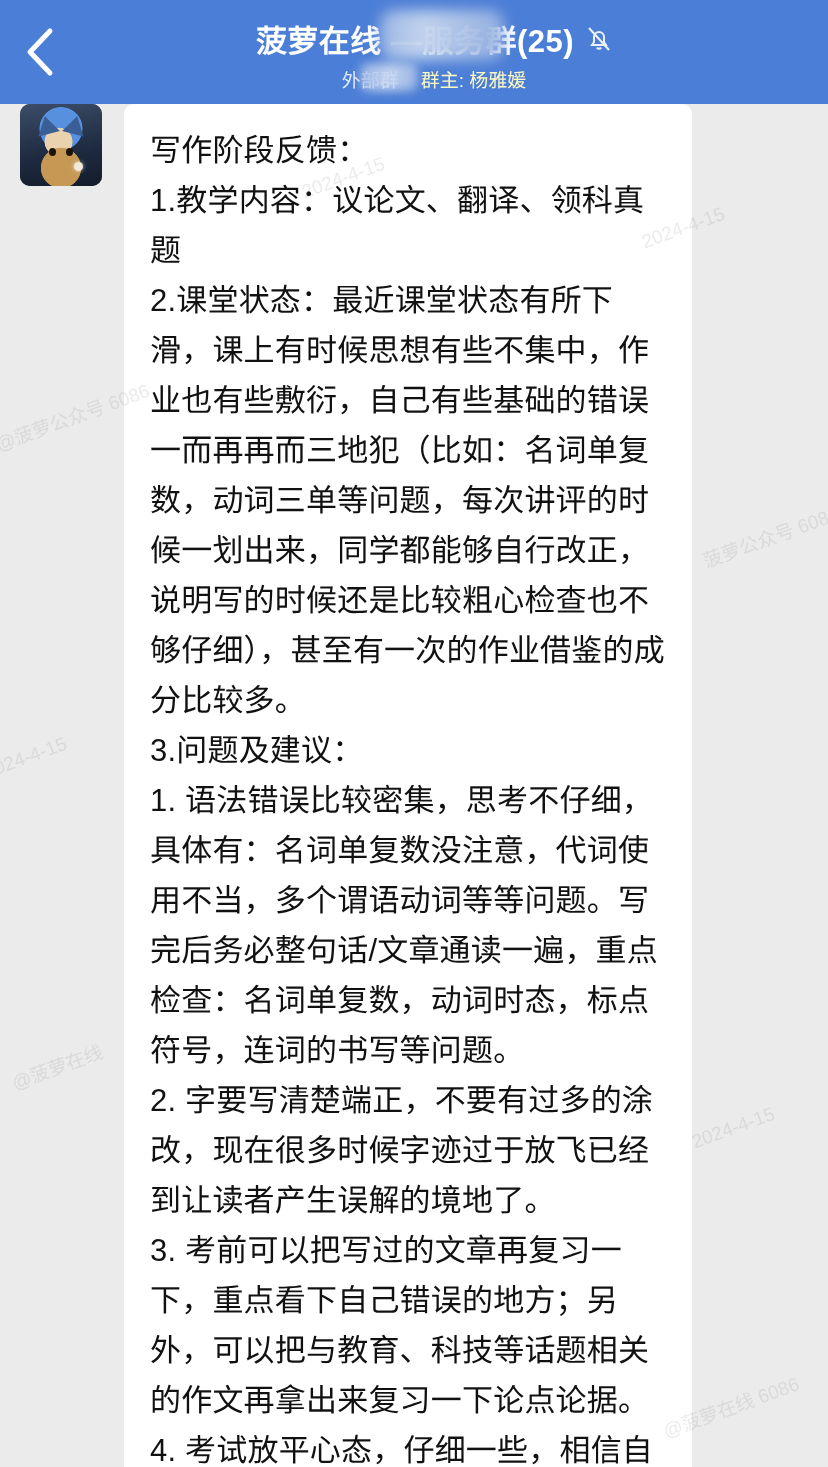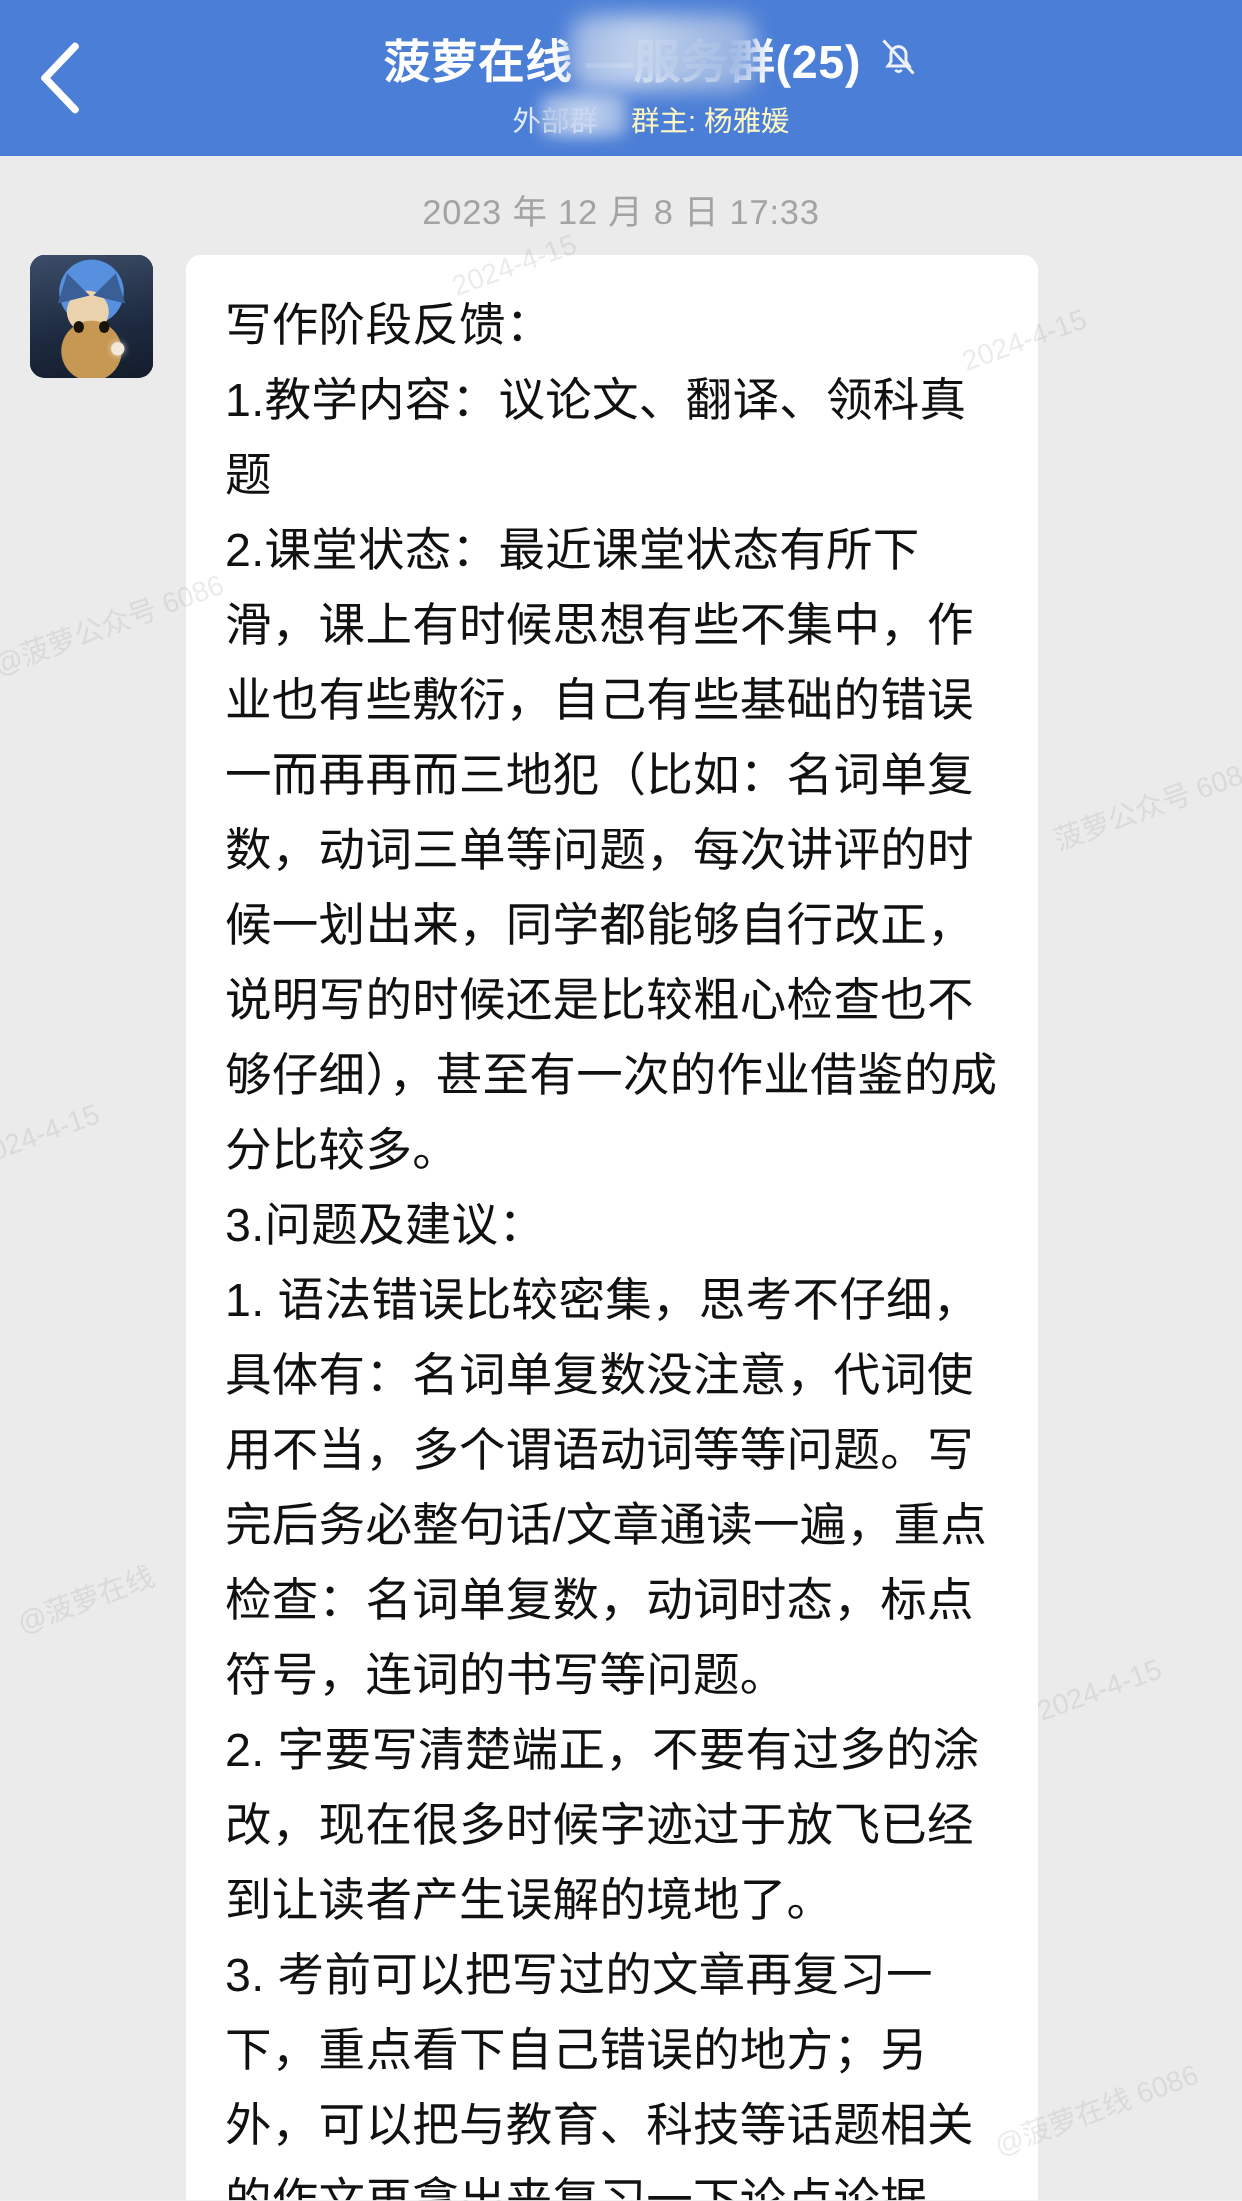--- a/index.html
+++ b/index.html
@@ -236,21 +236,20 @@
 
     <div class="watermark wm-a">@菠萝公众号 6086</div>
     <div class="watermark wm-b">2024-4-15</div>
     <div class="watermark wm-c">@菠萝在线</div>
     <div class="watermark wm-d">2024-4-15</div>
     <div class="watermark wm-e">菠萝公众号 6086</div>
     <div class="watermark wm-f">2024-4-15</div>
     <div class="watermark wm-g">@菠萝在线 6086</div>
     <div class="watermark wm-h">2024-4-15</div>
 
-    <div class="timestamp">2023 年 12 月 8 日 17:33</div>
 
     <div class="msg-row">
       <div class="avatar">
         <div class="avatar-art"></div>
         <div class="avatar-ear-l"></div>
         <div class="avatar-ear-r"></div>
         <div class="avatar-eye-l"></div>
         <div class="avatar-eye-r"></div>
         <div class="avatar-pearl"></div>
       </div>

